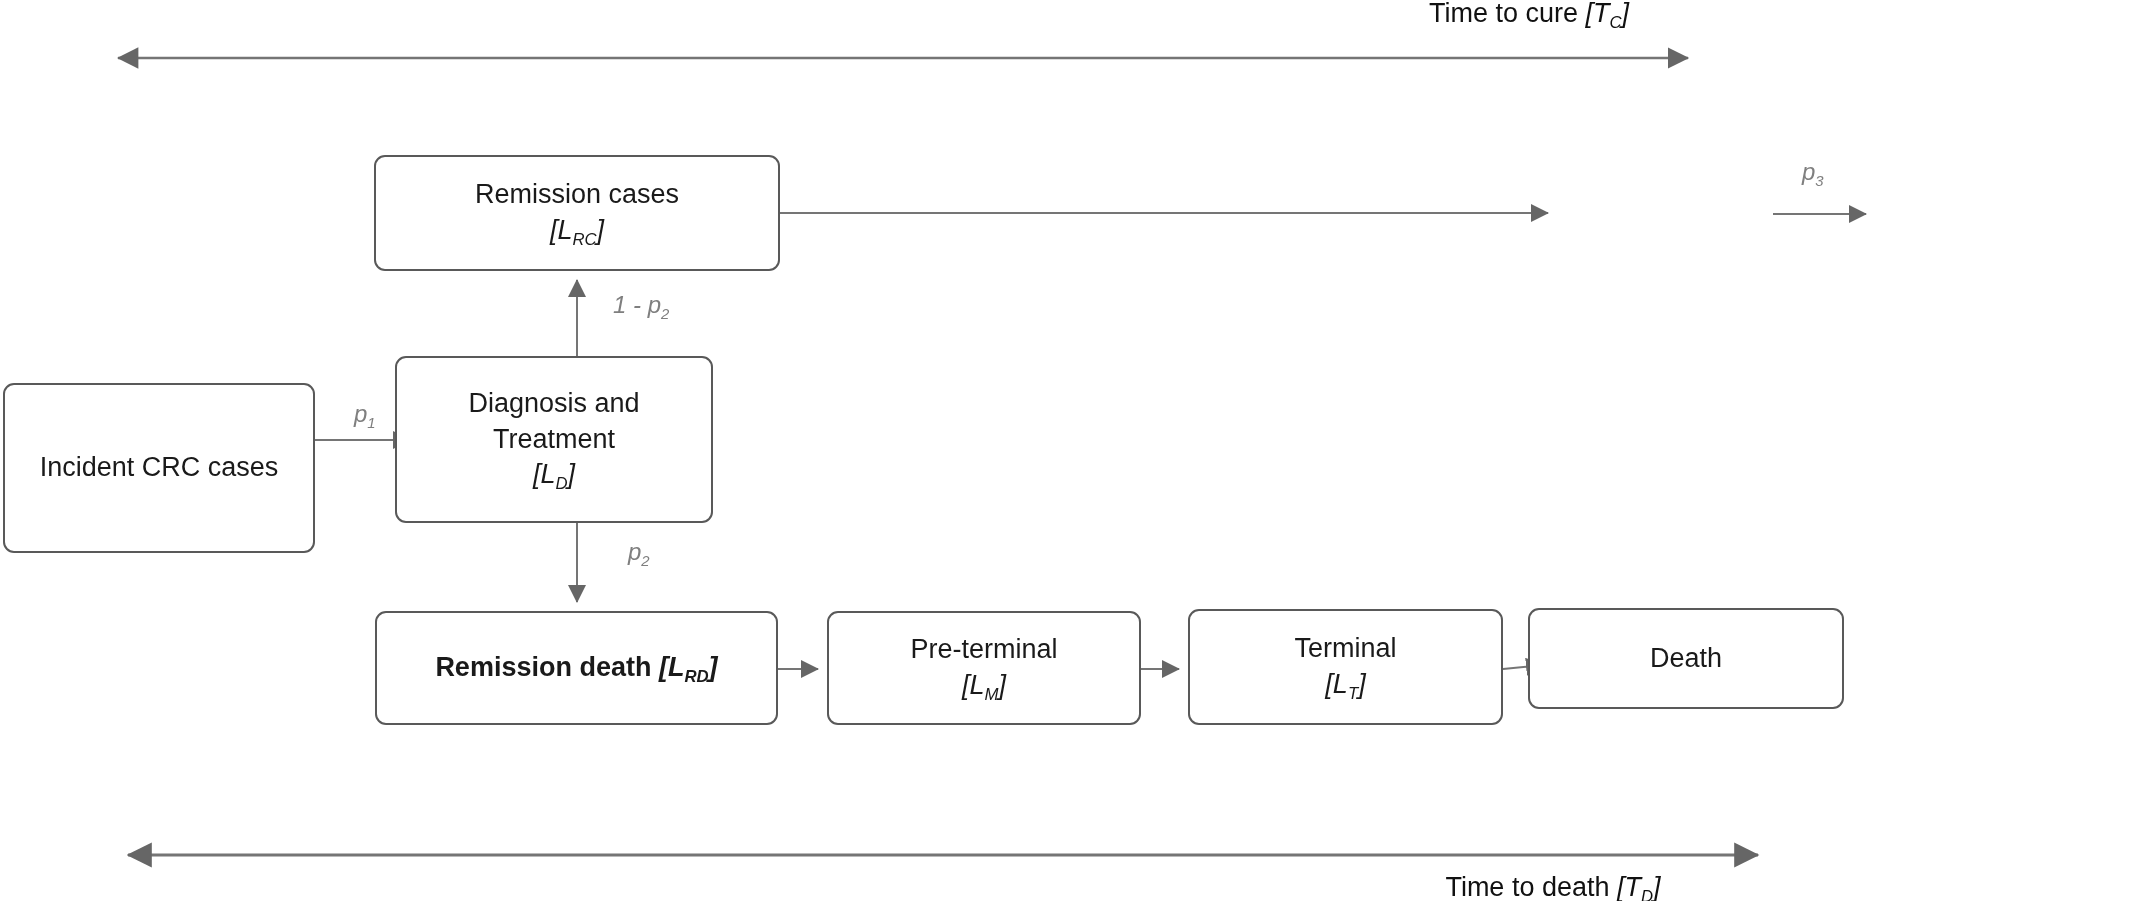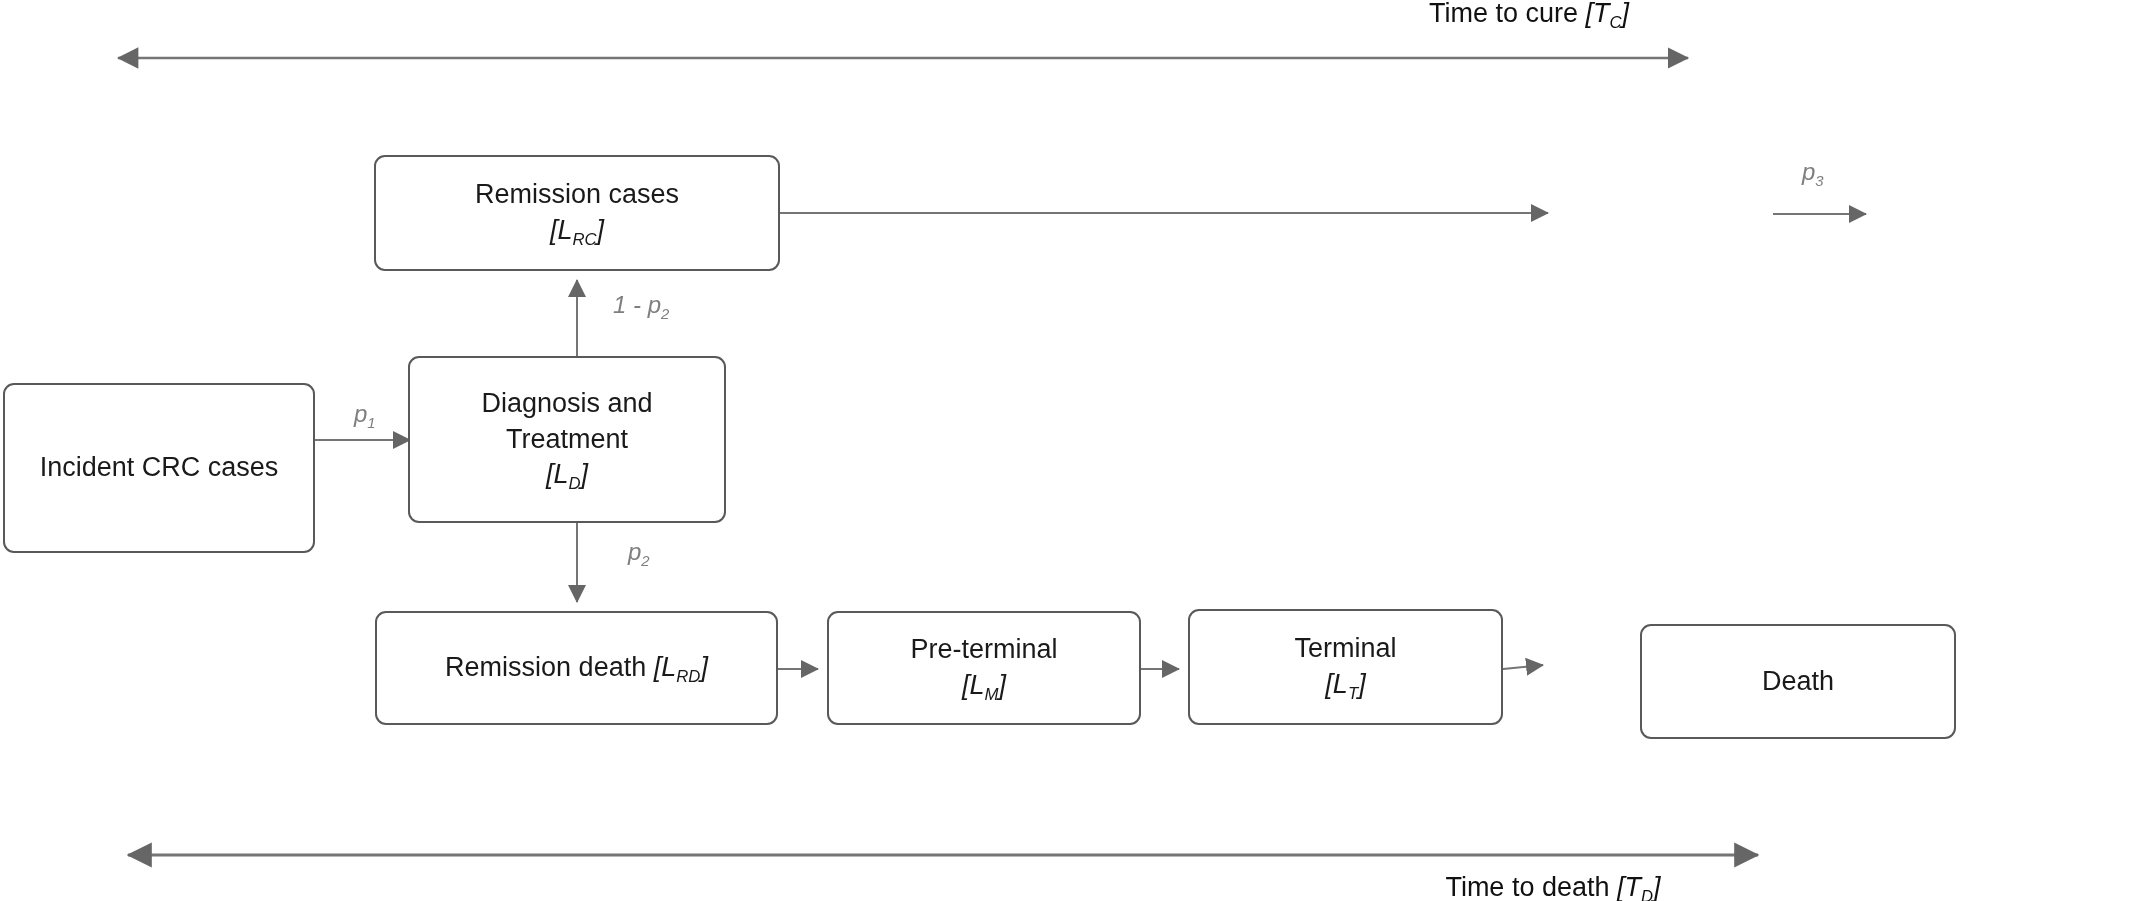--- a/index.html
+++ b/index.html
@@ -96,44 +96,44 @@
     <span>p</span><sub>2</sub>
   </div>
   <div class="prob" style="left:1802px; top:158px;">
     <span>p</span><sub>3</sub>
   </div>
 
   <div class="box" style="left:3px; top:354px; width:312px; height:170px;margin-top:29px;">
     <div>Incident CRC cases</div>
   </div>
 
-  <div class="box" style="left:408px; top:356px; width:318px; height:167px;">
+  <div class="box" style="left:395px; top:356px; width:318px; height:167px;">
     <div>Diagnosis and</div>
     <div>Treatment</div>
     <div class="math"><span>[</span><span>L</span><sub>D</sub><span>]</span></div>
   </div>
 
   <div class="box" style="left:374px; top:155px; width:406px; height:116px;">
     <div>Remission cases</div>
     <div class="math"><span>[</span><span>L</span><sub>RC</sub><span>]</span></div>
   </div>
 
 
 
-  <div class="box" style="left:375px; top:611px; width:403px; height:114px;">
+  <div class="box" style="left:375px; top:611px; width:403px; height:114px;font-weight:bold;">
     <div><span>Remission death </span><span class="math"><span>[</span><span>L</span><sub>RD</sub><span>]</span></span></div>
   </div>
 
   <div class="box" style="left:827px; top:611px; width:314px; height:114px;">
     <div>Pre-terminal</div>
     <div class="math"><span>[</span><span>L</span><sub>M</sub><span>]</span></div>
   </div>
 
   <div class="box" style="left:1188px; top:609px; width:315px; height:116px;">
     <div>Terminal</div>
     <div class="math"><span>[</span><span>L</span><sub>T</sub><span>]</span></div>
   </div>
 
-  <div class="box" style="left:1640px; top:608px; width:316px; height:115px;margin-top:16px;">
+  <div class="box" style="left:1528px; top:608px; width:316px; height:101px;">
     <div>Death</div>
   </div>
 
 </div>
 
 </body></html>

